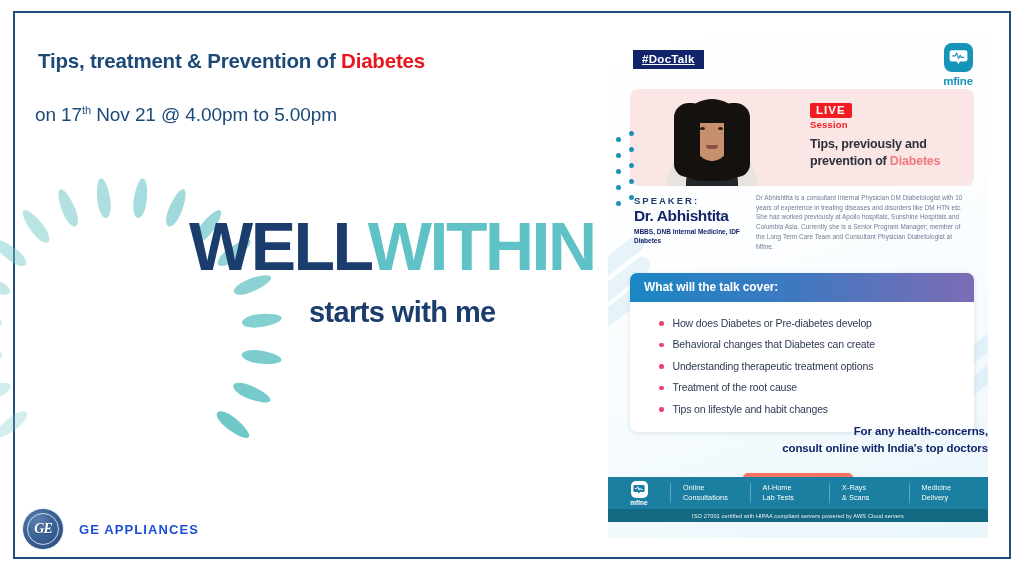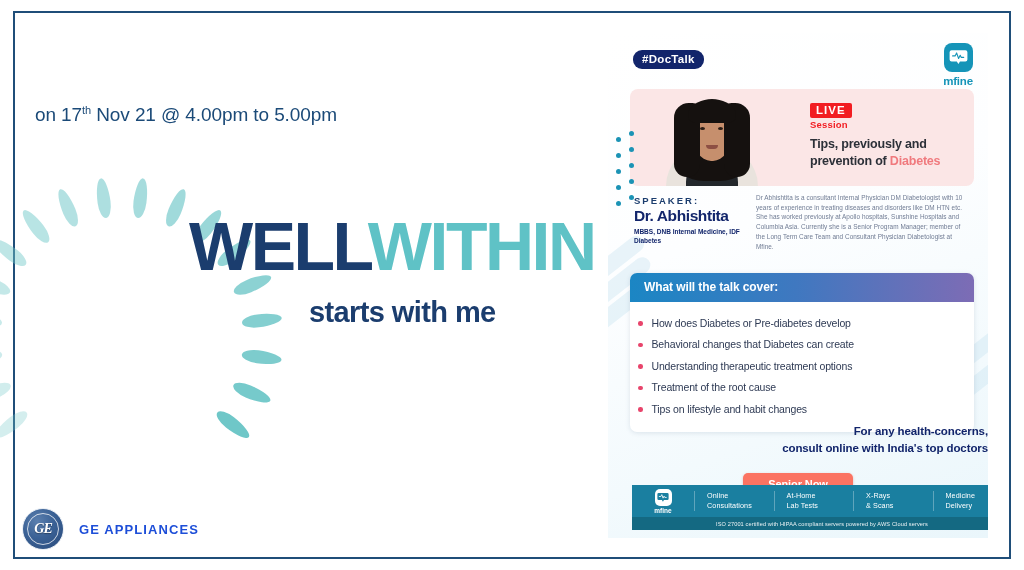--- a/index.html
+++ b/index.html
@@ -99,21 +99,21 @@
   .wave.w1 { left: -64px; top: 232px; width: 110px; height: 16px; }
   .wave.w2 { left: -72px; top: 258px; width: 126px; height: 16px; }
   .wave.w3 { left: -80px; top: 284px; width: 140px; height: 16px; }
   .wave.w4 { left: 318px; top: 300px; width: 130px; height: 15px; transform: rotate(-38deg); }
   .wave.w5 { left: 330px; top: 326px; width: 120px; height: 15px; transform: rotate(-38deg); }
 
   .doctalk-badge {
     position: absolute; left: 25px; top: 17px;
     background: #12256b; color: #ffffff;
     font-size: 11.5px; font-weight: bold; letter-spacing: 0.3px;
-    padding: 3px 9px 4px; border-radius: 9px;
+    padding: 3px 9px 4px; border-radius: 0; text-decoration: underline;
   }
 
   .mfine-logo-top { position: absolute; left: 322px; top: 10px; width: 56px; text-align: center; }
   .mfine-sq {
     width: 29px; height: 29px; margin: 0 auto; border-radius: 8px;
     background: #1594b8; position: relative;
   }
   .mfine-sq svg { position: absolute; left: 5px; top: 6px; }
   .mfine-name {
     margin-top: 3px; font-size: 11.5px; font-weight: bold;
@@ -206,21 +206,21 @@
   .cover-card {
     position: absolute; left: 22px; top: 240px;
     width: 344px; border-radius: 7px; overflow: hidden;
     background: #ffffff; box-shadow: 0 1px 5px rgba(40,70,110,0.13);
   }
   .cover-head {
     background: linear-gradient(90deg, #1b86c4 0%, #3f78c0 48%, #7d6cb5 100%);
     color: #ffffff; font-size: 12px; font-weight: bold;
     padding: 7px 14px 8px; letter-spacing: -0.1px;
   }
-  .cover-list { padding: 10px 8px 12px; }
+  .cover-list { padding: 10px 29px 12px; }
   .cover-item {
     display: flex; align-items: baseline;
     font-size: 10.5px; color: #2e3a54; line-height: 1.2;
     padding: 4.5px 0; letter-spacing: -0.15px;
   }
   .cover-bullet {
     width: 4.5px; height: 4.5px; background: #e8446b; border-radius: 50%;
     margin-right: 9px; flex: 0 0 auto; transform: translateY(-1px);
   }
 
@@ -240,23 +240,22 @@
     border: none; cursor: pointer; font-family: inherit;
   }
   .queries {
     position: absolute; left: 0; top: 474px; width: 380px; text-align: center;
     font-size: 8.7px; font-weight: bold; color: #3e4b6a; letter-spacing: -0.05px;
   }
   .queries .q-mail { color: #1b86c4; }
 
   
   .flyer-footer {
-    position: absolute; left: 0; bottom: 8px; width: 380px; height: 45px;
+    position: absolute; left: 0; bottom: 16px; width: 380px; height: 45px;
     background: #1a7fa0;
-    margin-left: 24px;
   }
   .ff-row { display: flex; height: 32px; align-items: center; }
   .ff-logo { width: 62px; text-align: center; }
   .ff-sq {
     width: 17px; height: 17px; margin: 0 auto; border-radius: 5px;
     background: #ffffff; position: relative;
   }
   .ff-sq svg { position: absolute; left: 2.5px; top: 3px; }
   .ff-name { margin-top: 1px; font-size: 6.5px; font-weight: bold; color: #ffffff; }
   .ff-col {
@@ -272,20 +271,23 @@
   }
 </style>
 </head>
 <body>
 
 <div class="slide">
   <div class="slide-frame"></div>
 
   <div class="left-panel">
 
+    <div class="headline">
+      <span>Tips, treatment &amp; Prevention of </span><span class="hl-red">Diabetes</span>
+    </div>
 
     <div class="subline">
       <span>on 17</span><sup>th</sup><span> Nov 21 @ 4.00pm to 5.00pm</span>
     </div>
 
     <div class="ww-logo">
       <div class="petals" id="petals">
           <div class="petal" style="opacity: 0.3; transform: translate(-50%, -50%) rotate(-128deg) translateY(-66px);"></div>
           <div class="petal" style="opacity: 0.32; transform: translate(-50%, -50%) rotate(-112.941deg) translateY(-66px);"></div>
           <div class="petal" style="opacity: 0.35; transform: translate(-50%, -50%) rotate(-97.8824deg) translateY(-66px);"></div>

